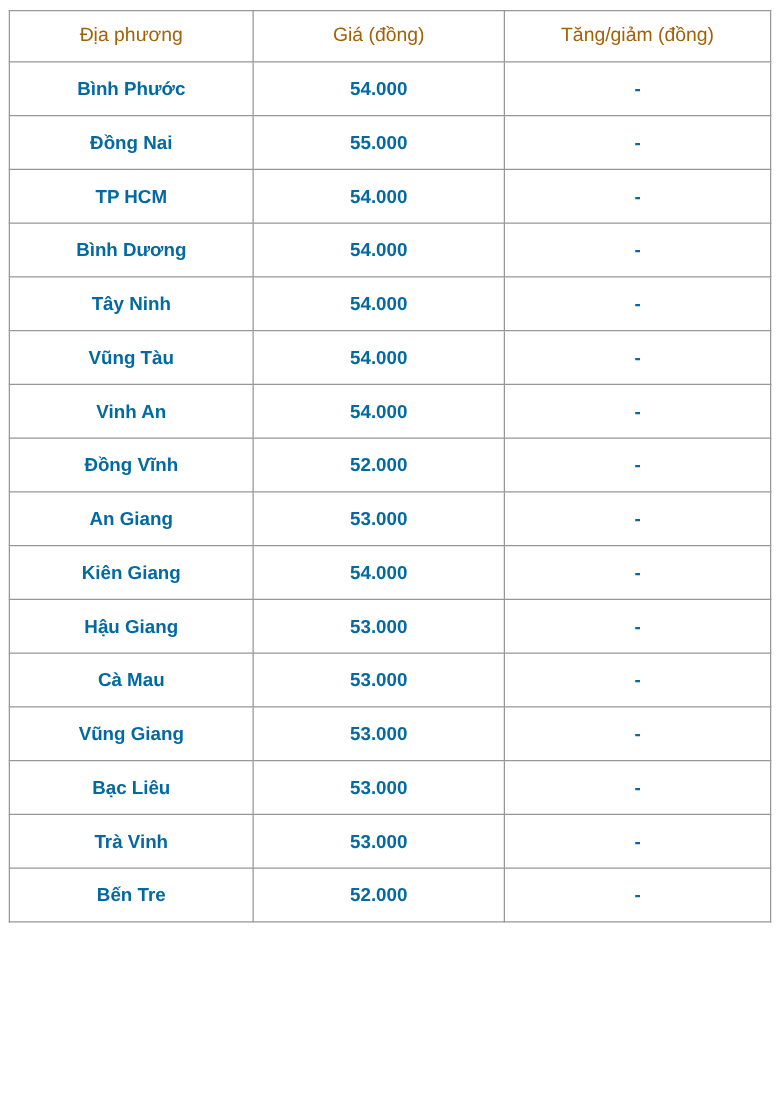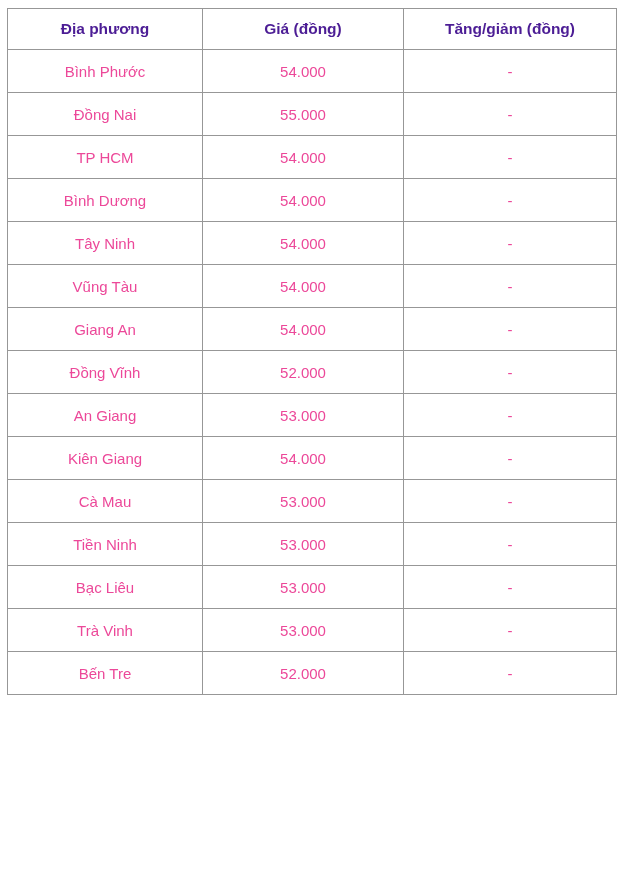--- a/index.html
+++ b/index.html
@@ -31,28 +31,28 @@
     border: 1px solid #979797;
     text-align: center;
     vertical-align: middle;
     padding: 0 4px;
     overflow: hidden;
     white-space: nowrap;
   }
   table.price-table th {
     height: 40px;
     font-size: 15.5px;
-    font-weight: bold;
-    color: #4c1d95;
+    font-weight: normal;
+    color: #a16207;
   }
   table.price-table td {
     height: 42px;
     font-size: 15px;
-    font-weight: normal;
-    color: #ec4899;
+    font-weight: bold;
+    color: #0369a1;
   }
   col.c1 { width: 195px; }
   col.c2 { width: 201px; }
   col.c3 { width: 213px; }
 </style>
 </head>
 <body>
 
 <div class="page">
   <table class="price-table">
@@ -93,46 +93,51 @@
           <td>Tây Ninh</td>
           <td>54.000</td>
           <td>-</td>
         </tr>
         <tr>
           <td>Vũng Tàu</td>
           <td>54.000</td>
           <td>-</td>
         </tr>
         <tr>
-          <td>Giang An</td>
+          <td>Vinh An</td>
           <td>54.000</td>
           <td>-</td>
         </tr>
         <tr>
           <td>Đồng Vĩnh</td>
           <td>52.000</td>
           <td>-</td>
         </tr>
         <tr>
           <td>An Giang</td>
           <td>53.000</td>
           <td>-</td>
         </tr>
         <tr>
           <td>Kiên Giang</td>
           <td>54.000</td>
           <td>-</td>
         </tr>
         <tr>
+          <td>Hậu Giang</td>
+          <td>53.000</td>
+          <td>-</td>
+        </tr>
+        <tr>
           <td>Cà Mau</td>
           <td>53.000</td>
           <td>-</td>
         </tr>
         <tr>
-          <td>Tiền Ninh</td>
+          <td>Vũng Giang</td>
           <td>53.000</td>
           <td>-</td>
         </tr>
         <tr>
           <td>Bạc Liêu</td>
           <td>53.000</td>
           <td>-</td>
         </tr>
         <tr>
           <td>Trà Vinh</td>

